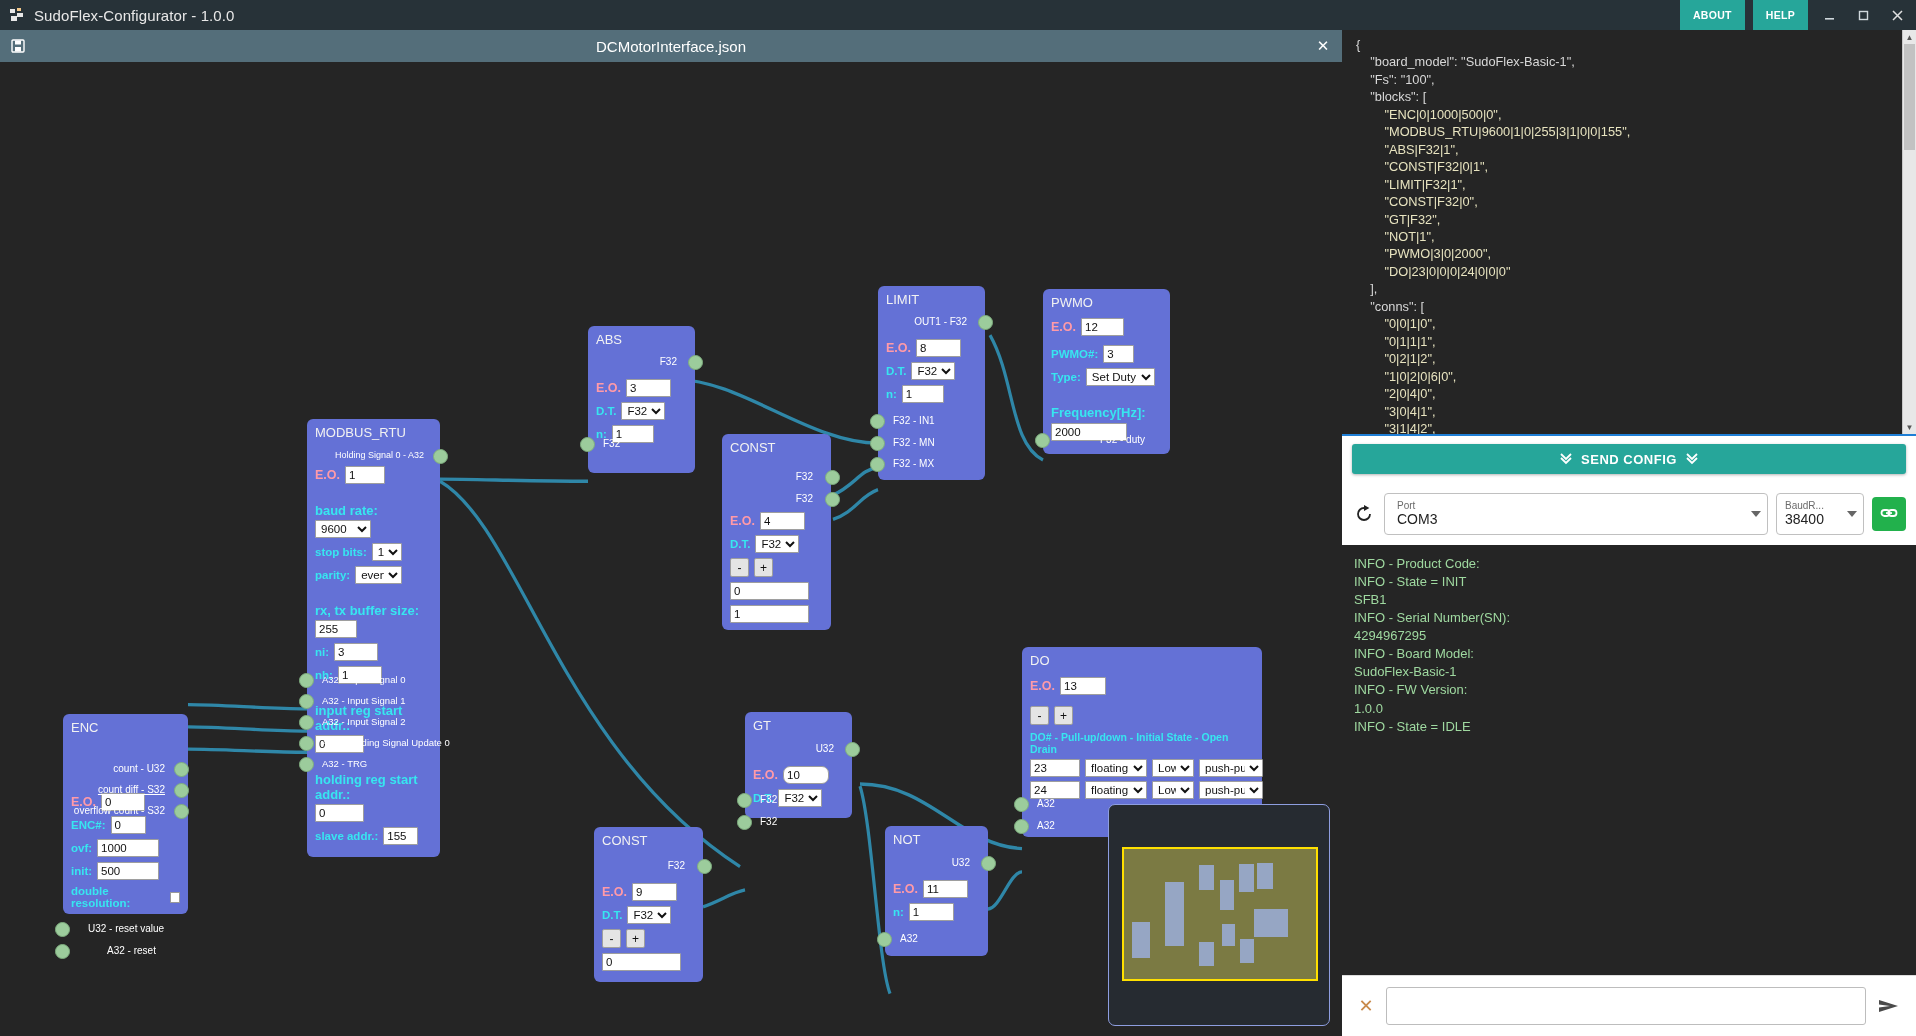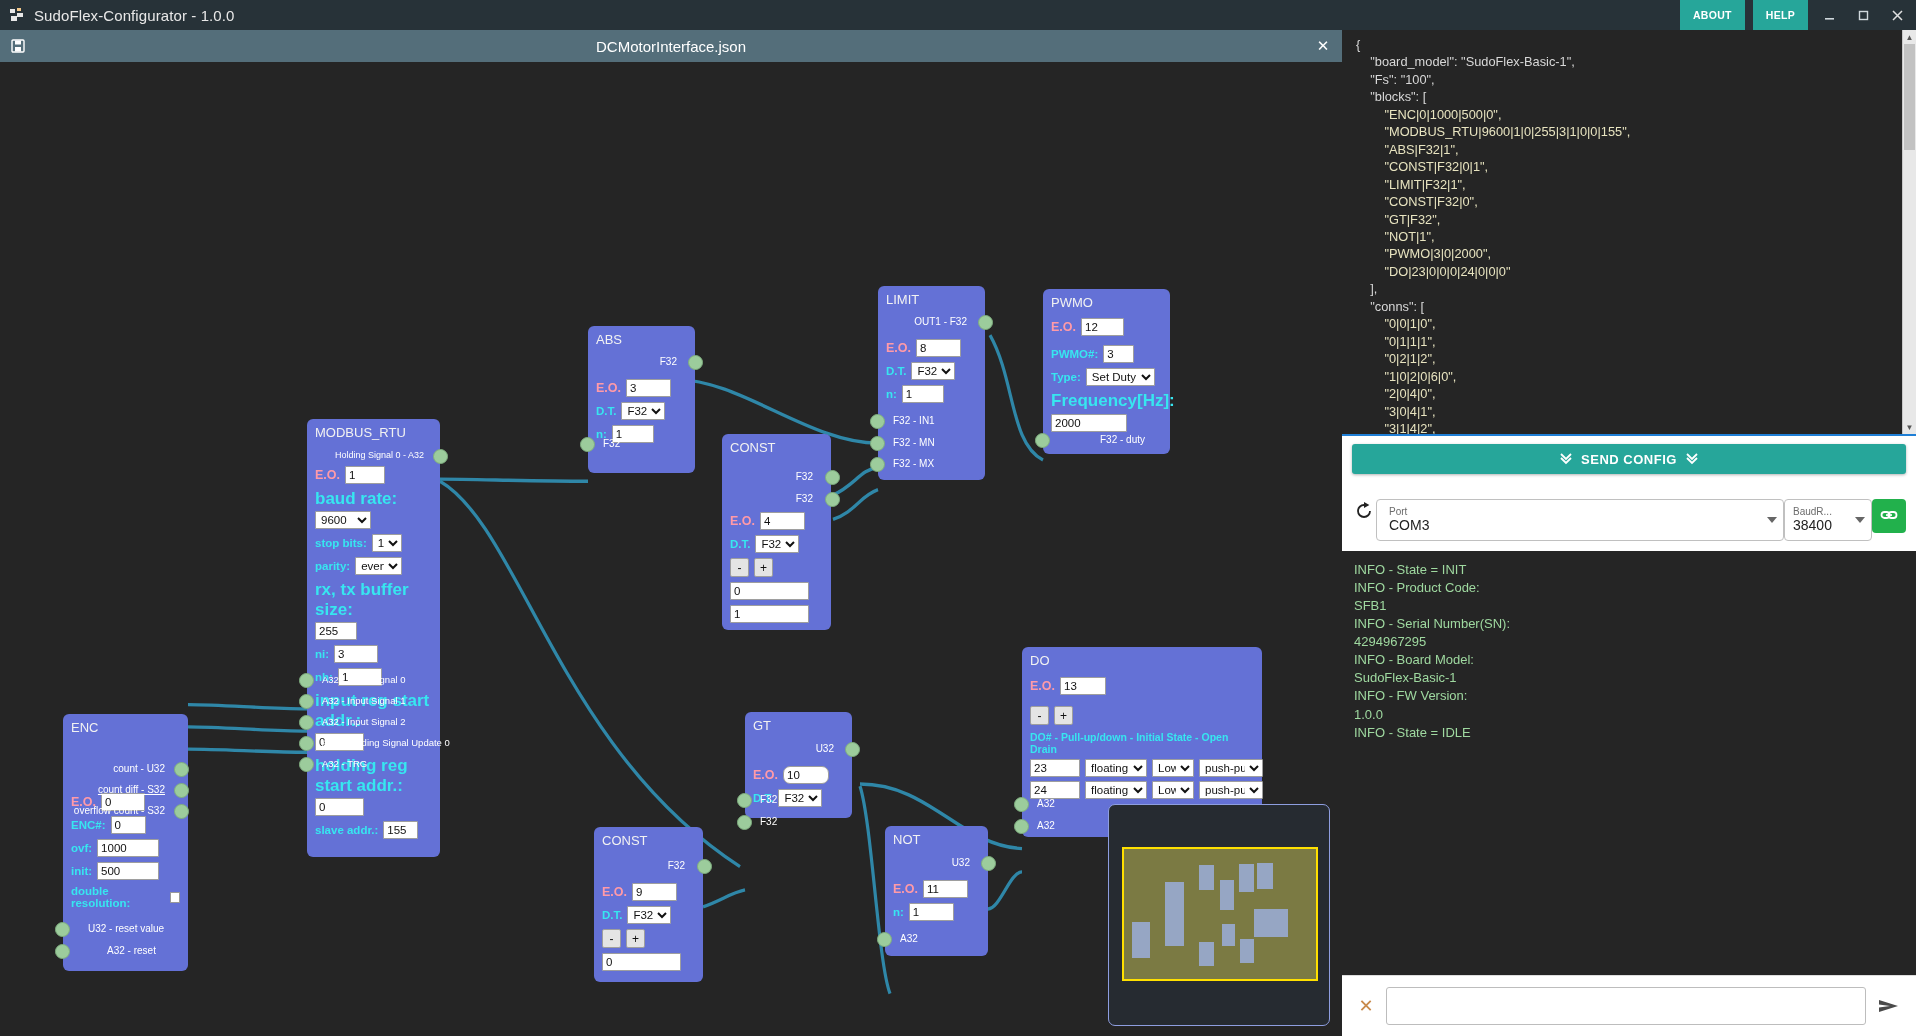--- a/index.html
+++ b/index.html
@@ -94,21 +94,21 @@
   .port {
     position: absolute; width: 15px; height: 15px; border-radius: 50%;
     background: #9ccc9c; border: 1px solid #7fae7f; cursor: pointer;
   }
   .port-label { position: absolute; font-size: 10px; color: #ffffff; white-space: nowrap; }
   .port-label.right { text-align: right; }
 
   .fieldrow { display: flex; align-items: center; gap: 5px; margin-top: 5px; }
   .lbl-eo { color: #ff9aa8; font-weight: bold; font-size: 12.5px; }
   .lbl-c { color: #37e6f0; font-weight: bold; font-size: 11.5px; }
-  .lbl-c-block { color: #37e6f0; font-weight: bold; font-size: 17px; display:block; margin-top:5px; }
+  .lbl-c-block { color: #37e6f0; font-weight: bold; font-size: 13px; display:block; margin-top:19px; }
   .inp {
     background: #fff; color: #111; border: 1px solid #9e9e9e; border-radius: 1px;
     font-size: 11.5px; height: 18px; padding: 0 3px;
     font-family: "Liberation Sans", sans-serif;
   }
   select.inp { height: 18px; padding: 0 1px; }
   .minibtn {
     background: #e4e4e4; color: #111; border: 1px solid #9e9e9e; border-radius: 2px;
     width: 19px; height: 19px; font-size: 12px; cursor: pointer; line-height: 1;
   }
@@ -143,21 +143,21 @@
   #json-scroll .arr { height: 14px; display:flex; align-items:center; justify-content:center; font-size:8px; color:#555; }
   #json-scroll .thumb { position: absolute; top: 14px; height: 106px; left: 1px; right: 1px; background: #c2c2c2; }
 
   #send-area { background: #fff; padding: 8px 10px 10px 10px; flex: 0 0 auto; }
   .send-btn {
     width: 100%; height: 30px; background: #26a69a; border: none; color: #fff;
     font-size: 13px; font-weight: bold; letter-spacing: .5px; border-radius: 3px;
     cursor: pointer; display: flex; align-items: center; justify-content: center; gap: 8px;
     box-shadow: 0 1px 3px rgba(0,0,0,.3);
   }
-  .conn-row { display: flex; align-items: flex-start; margin-top: 25px; }
+  .conn-row { display: flex; align-items: center; gap: 8px; margin-top: 19px; }
   .refresh-icon { width: 24px; height: 24px; display:flex; align-items:center; justify-content:center; cursor:pointer; }
   .sel-box {
     border: 1px solid #c0c0c0; border-radius: 4px; height: 42px;
     display: flex; align-items: center; padding: 0 6px 0 12px; background: #fff;
     position: relative; cursor: pointer;
   }
   .sel-box .sb-inner { display: flex; flex-direction: column; justify-content: center; flex:1; }
   .sel-box .sb-label { font-size: 10px; color: #6b6b6b; line-height: 1.15; }
   .sel-box .sb-value { font-size: 14px; color: #222; line-height: 1.2; }
   .caret { width: 0; height: 0; border-left: 5px solid transparent; border-right: 5px solid transparent;
@@ -257,21 +257,21 @@
           <path d="M703,798 C 722,792 730,785 745,782"></path>
 
           <path d="M860,684 C 872,720 878,850 890,880"></path>
 
           <path d="M860,682 C 930,682 960,740 1022,743"></path>
 
           <path d="M988,800 C 1000,800 1010,765 1022,765"></path>
         </g>
       </svg>
 
-      <div class="node" style="left:63px; top:652px; width:125px; height:257px;">
+      <div class="node" style="left:63px; top:652px; width:125px; height:200px;">
         <div class="node-title">ENC</div>
         <div class="port" style="left:111px; top:48px;"></div>
         <span class="port-label right" style="right:23px; top:49px;">count - U32</span>
         <div class="port" style="left:111px; top:69px;"></div>
         <span class="port-label right" style="right:23px; top:70px;text-decoration:underline;">count diff - S32</span>
         <div class="port" style="left:111px; top:90px;"></div>
         <span class="port-label right" style="right:23px; top:91px;">overflow count - S32</span>
 
         <div class="fieldrow" style="margin-top:58px;">
           <span class="lbl-eo">E.O.</span>
@@ -616,22 +616,22 @@
               <rect x="2.5" y="7" width="8" height="6" rx="3" fill="none" stroke="#fff" stroke-width="1.8"></rect>
               <rect x="9.5" y="7" width="8" height="6" rx="3" fill="none" stroke="#fff" stroke-width="1.8"></rect>
               <rect x="7" y="9.2" width="6" height="1.7" fill="#fff"></rect>
             </svg>
           </span>
         </button>
       </div>
     </div>
 
     <div id="console">
+        <div>INFO - Product Code:</div>
         <div>INFO - State = INIT</div>
-        <div>INFO - Product Code:</div>
         <div>SFB1</div>
         <div>INFO - Serial Number(SN):</div>
         <div>4294967295</div>
         <div>INFO - Board Model:</div>
         <div>SudoFlex-Basic-1</div>
         <div>INFO - FW Version:</div>
         <div>1.0.0</div>
         <div>INFO - State = IDLE</div>
       </div>
 

